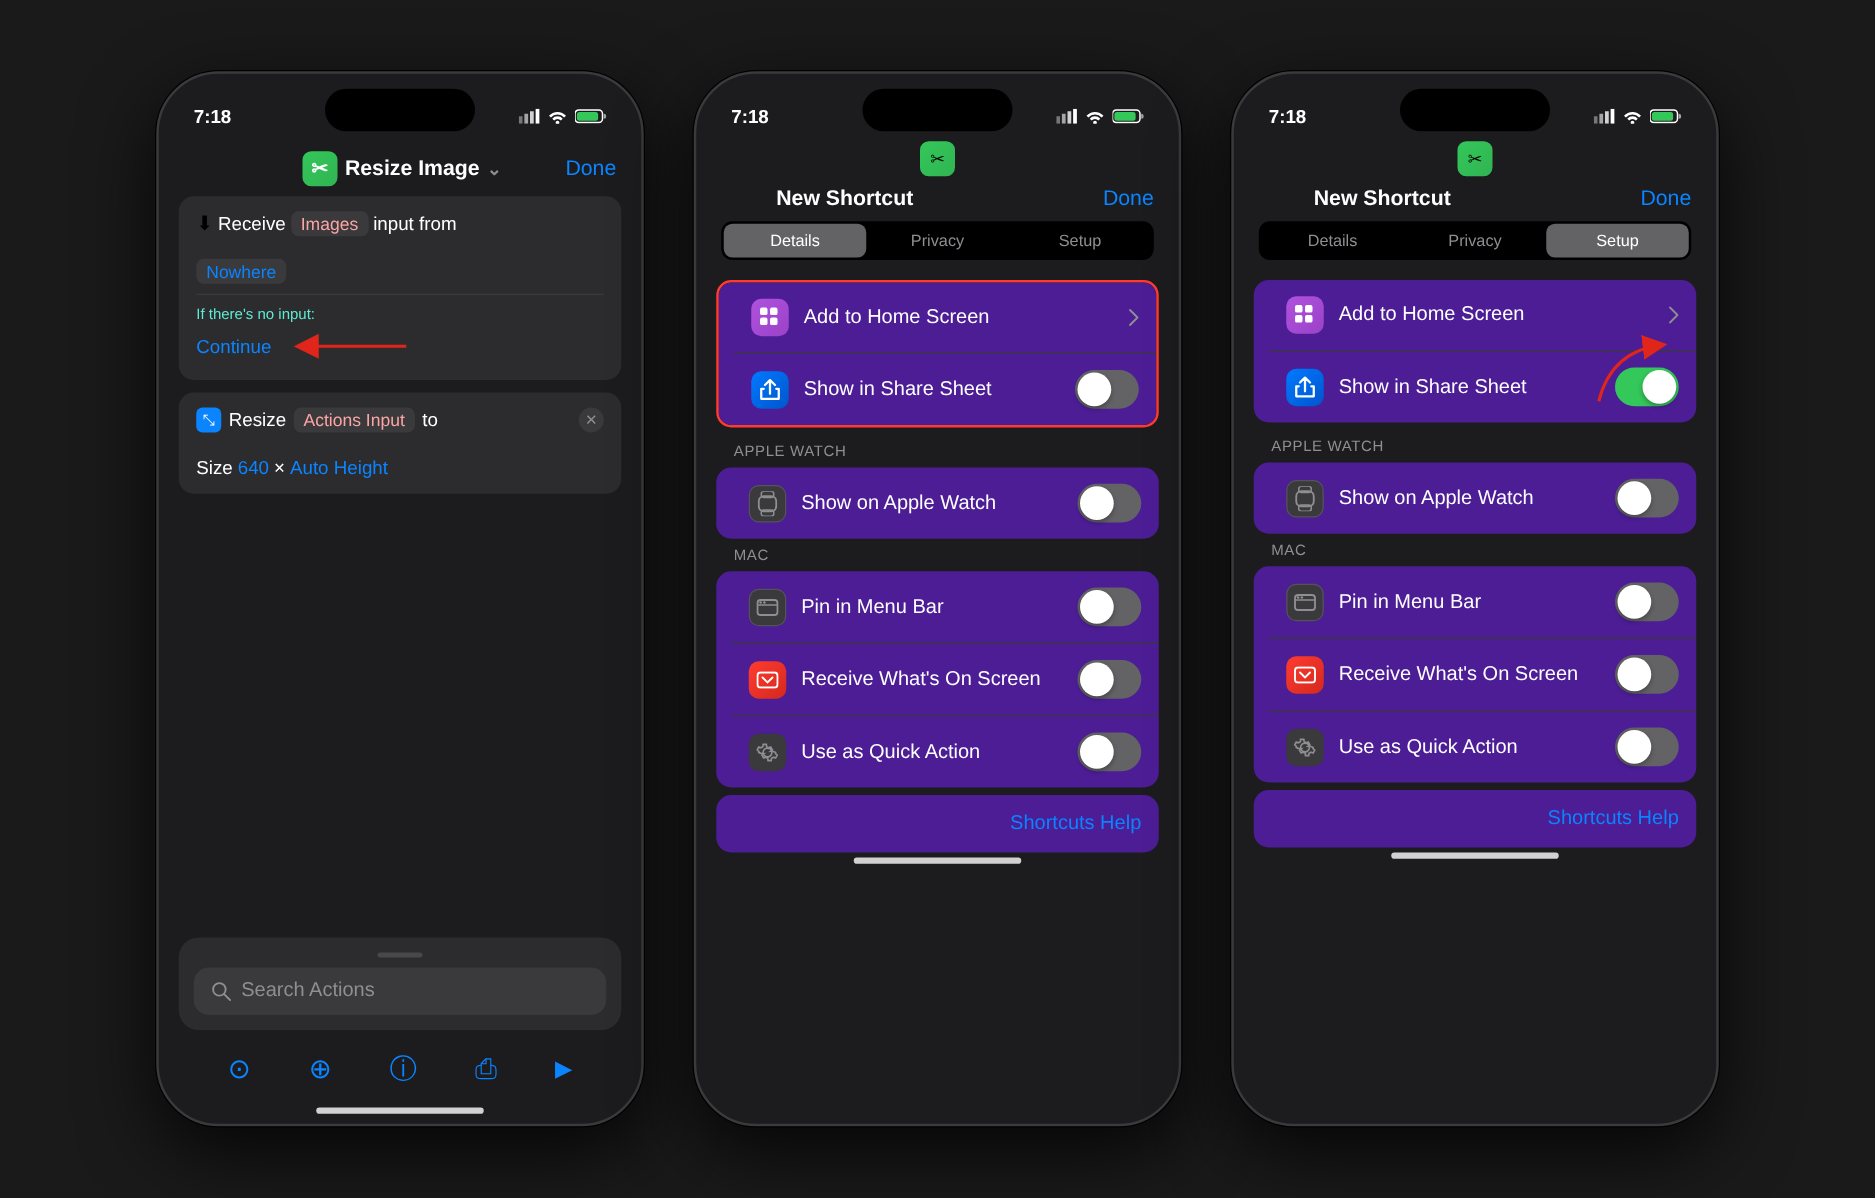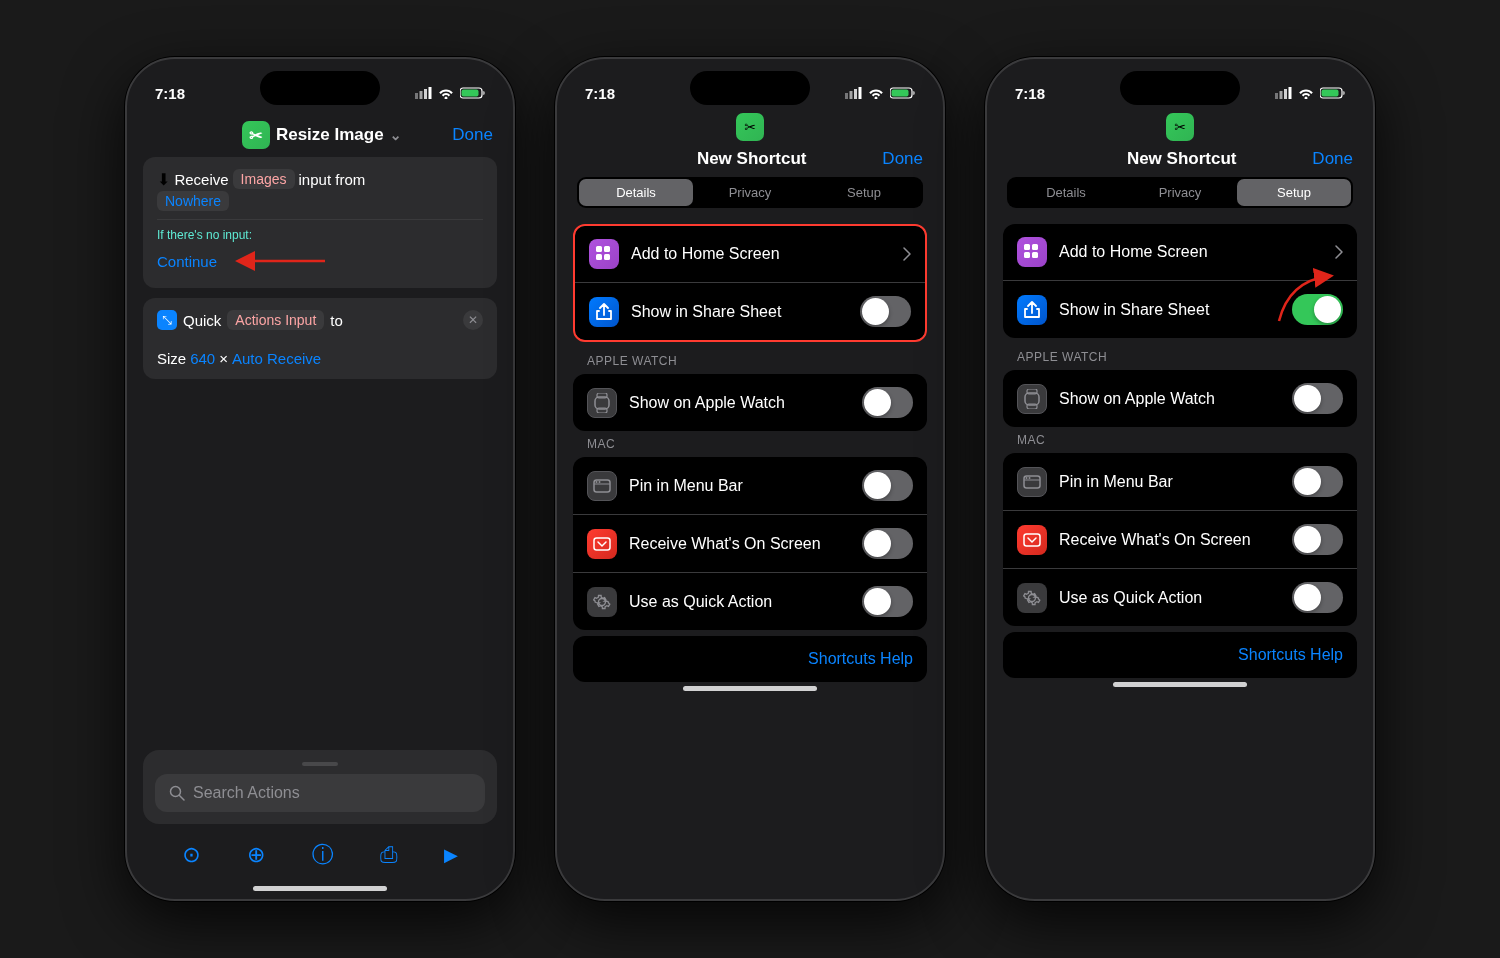--- a/index.html
+++ b/index.html
@@ -251,21 +251,20 @@
     .phone-header {
       display: flex;
       justify-content: space-between;
       align-items: center;
       padding: 6px 4px 8px;
     }
     .phone-title {
       font-size: 17px;
       font-weight: 600;
       color: #fff;
-      text-align: center;
       flex: 1;
     }
     .done-btn {
       color: #0a84ff;
       font-size: 17px;
       font-weight: 400;
     }
 
     .segment-control {
       display: flex;
@@ -283,24 +282,25 @@
       border-radius: 7px;
       color: #8e8e93;
     }
     .segment-btn.active {
       background: #636366;
       color: #fff;
     }
 
     
     .list-section {
-      background: #000000;
+      background: #4c1d95;
       border-radius: 12px;
       margin-bottom: 12px;
       overflow: hidden;
+      padding-left: 12px;
     }
     .list-item {
       display: flex;
       align-items: center;
       padding: 13px 14px;
       gap: 12px;
       position: relative;
     }
     .list-item + .list-item {
       border-top: 1px solid #3a3a3c;
@@ -414,21 +414,21 @@
       <span class="nav-done">Done</span>
     </div>
 
     <div class="card">
       <div class="card-row">
         <span style="font-size:16px">⬇</span>
         <span class="card-label">Receive</span>
         <span class="card-chip">Images</span>
         <span class="card-label">input from</span>
       </div>
-      <div class="card-row" style="margin-top:2px">
+      <div class="card-row" style="margin-top:18px">
         <span class="card-chip" style="color:#0a84ff">Nowhere</span>
       </div>
       <div class="card-divider"></div>
       <div class="if-no-input">If there's no input:</div>
       <div style="display:flex;align-items:center;gap:8px">
         <span class="continue-btn">Continue</span>
 
         <svg width="110" height="30" viewBox="0 0 110 30">
           <defs>
               <marker id="arr1" markerWidth="8" markerHeight="8" refX="6" refY="4" orient="auto">
@@ -436,30 +436,30 @@
               </marker>
             </defs>
           <path d="M 100 15 L 15 15" stroke="#e0251a" stroke-width="2.5" fill="none" marker-end="url(#arr1)"></path>
         </svg>
       </div>
     </div>
 
     <div class="card">
       <div class="card2-row1">
         <div class="resize-icon">⤡</div>
-        <span>Quick</span>
+        <span>Resize</span>
         <span class="card-chip">Actions Input</span>
         <span>to</span>
         <div class="close-icon-sm">✕</div>
       </div>
       <div class="size-row">
         <span>Size</span>
         <span class="size-value">640</span>
         <span>×</span>
-        <span class="size-value">Auto Receive</span>
+        <span class="size-value">Auto Height</span>
       </div>
     </div>
 
     <div class="bottom-spacer"></div>
 
     <div class="search-bar-container">
       <div class="handle-bar"></div>
       <div class="search-bar">
         <svg width="16" height="16" viewBox="0 0 16 16">
             <circle cx="6.5" cy="6.5" r="5" fill="none" stroke="#8e8e93" stroke-width="1.5"></circle>

